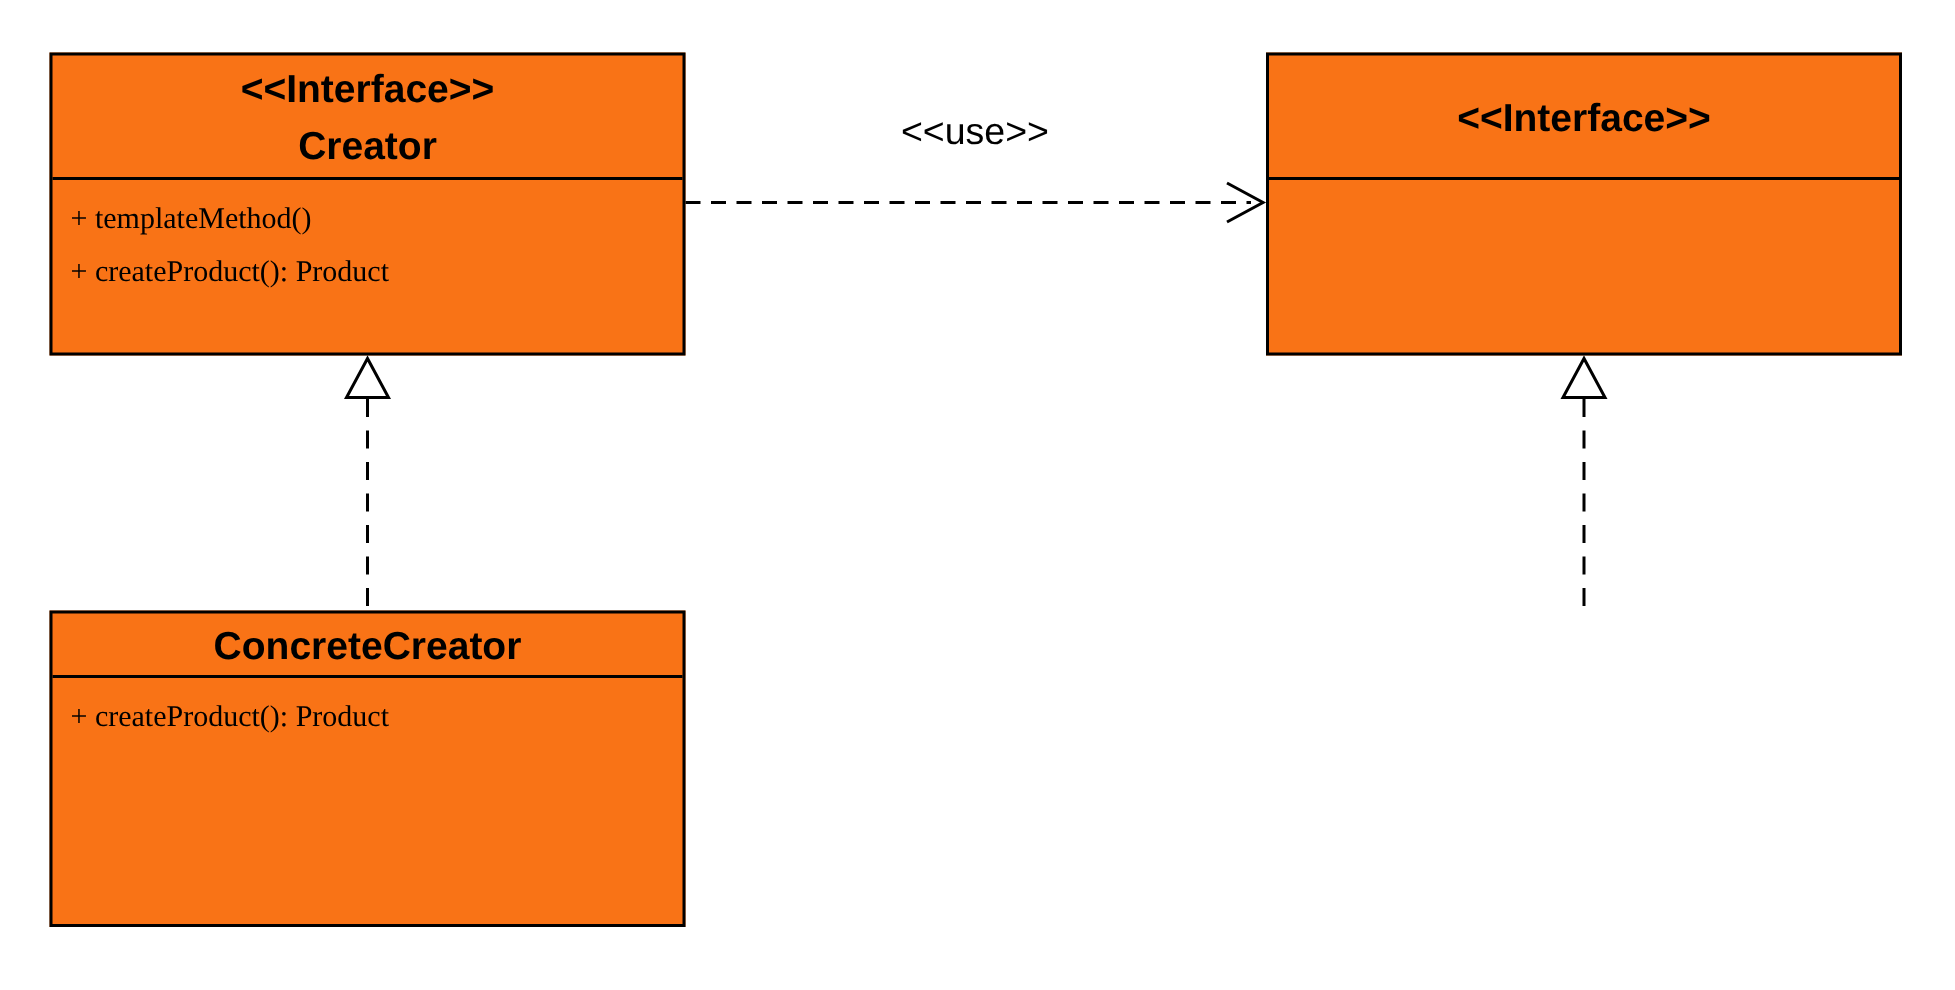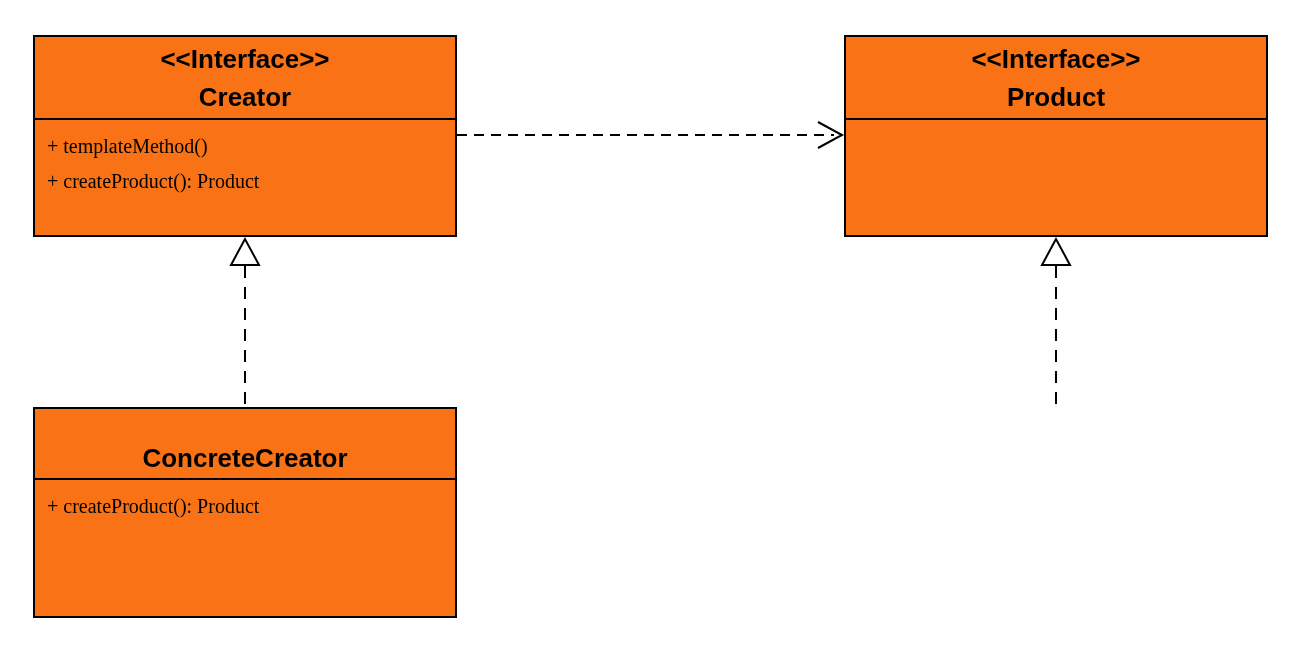--- a/index.html
+++ b/index.html
@@ -31,21 +31,21 @@
 
   .uml-header {
     border-bottom: 2px solid #000000;
     display: flex;
     flex-direction: column;
     align-items: center;
     justify-content: center;
     text-align: center;
   }
   .uml-header--tall  { height: 81px; }
-  .uml-header--short { height: 41px; margin-top: 28px; }
+  .uml-header--short { height: 41px; }
   .uml-stereotype, .uml-name {
     font-weight: bold;
     font-size: 26px;
     line-height: 38px;
     white-space: nowrap;
   }
   .uml-body {
     padding: 9px 10px 0 12px;
     font-size: 20px;
     font-family: Liberation Serif, serif;
@@ -84,21 +84,20 @@
     </div>
     <div class="uml-body">
       <div class="uml-method">+ templateMethod()</div>
       <div class="uml-method">+ createProduct(): Product</div>
     </div>
   </div>
 
   <div class="uml-class uml-class--product">
     <div class="uml-header uml-header--tall">
       <div class="uml-stereotype">&lt;&lt;Interface&gt;&gt;</div>
-      <div class="uml-name">Product</div>
     </div>
     <div class="uml-body"></div>
   </div>
 
   <div class="uml-class uml-class--concrete-creator">
     <div class="uml-header uml-header--short">
       <div class="uml-name">ConcreteCreator</div>
     </div>
     <div class="uml-body">
       <div class="uml-method">+ createProduct(): Product</div>
@@ -117,14 +116,15 @@
       <line x1="245" y1="266" x2="245" y2="406" stroke="#000000" stroke-width="2" stroke-dasharray="12 9"></line>
       <polygon points="245,239 231,265 259,265" fill="#ffffff" stroke="#000000" stroke-width="2"></polygon>
     </g>
 
     <g>
       <line x1="1056" y1="266" x2="1056" y2="406" stroke="#000000" stroke-width="2" stroke-dasharray="12 9"></line>
       <polygon points="1056,239 1042,265 1070,265" fill="#ffffff" stroke="#000000" stroke-width="2"></polygon>
     </g>
   </svg>
 
+  <div class="use-label">&lt;&lt;use&gt;&gt;</div>
 
 </div>
 
 </body></html>

